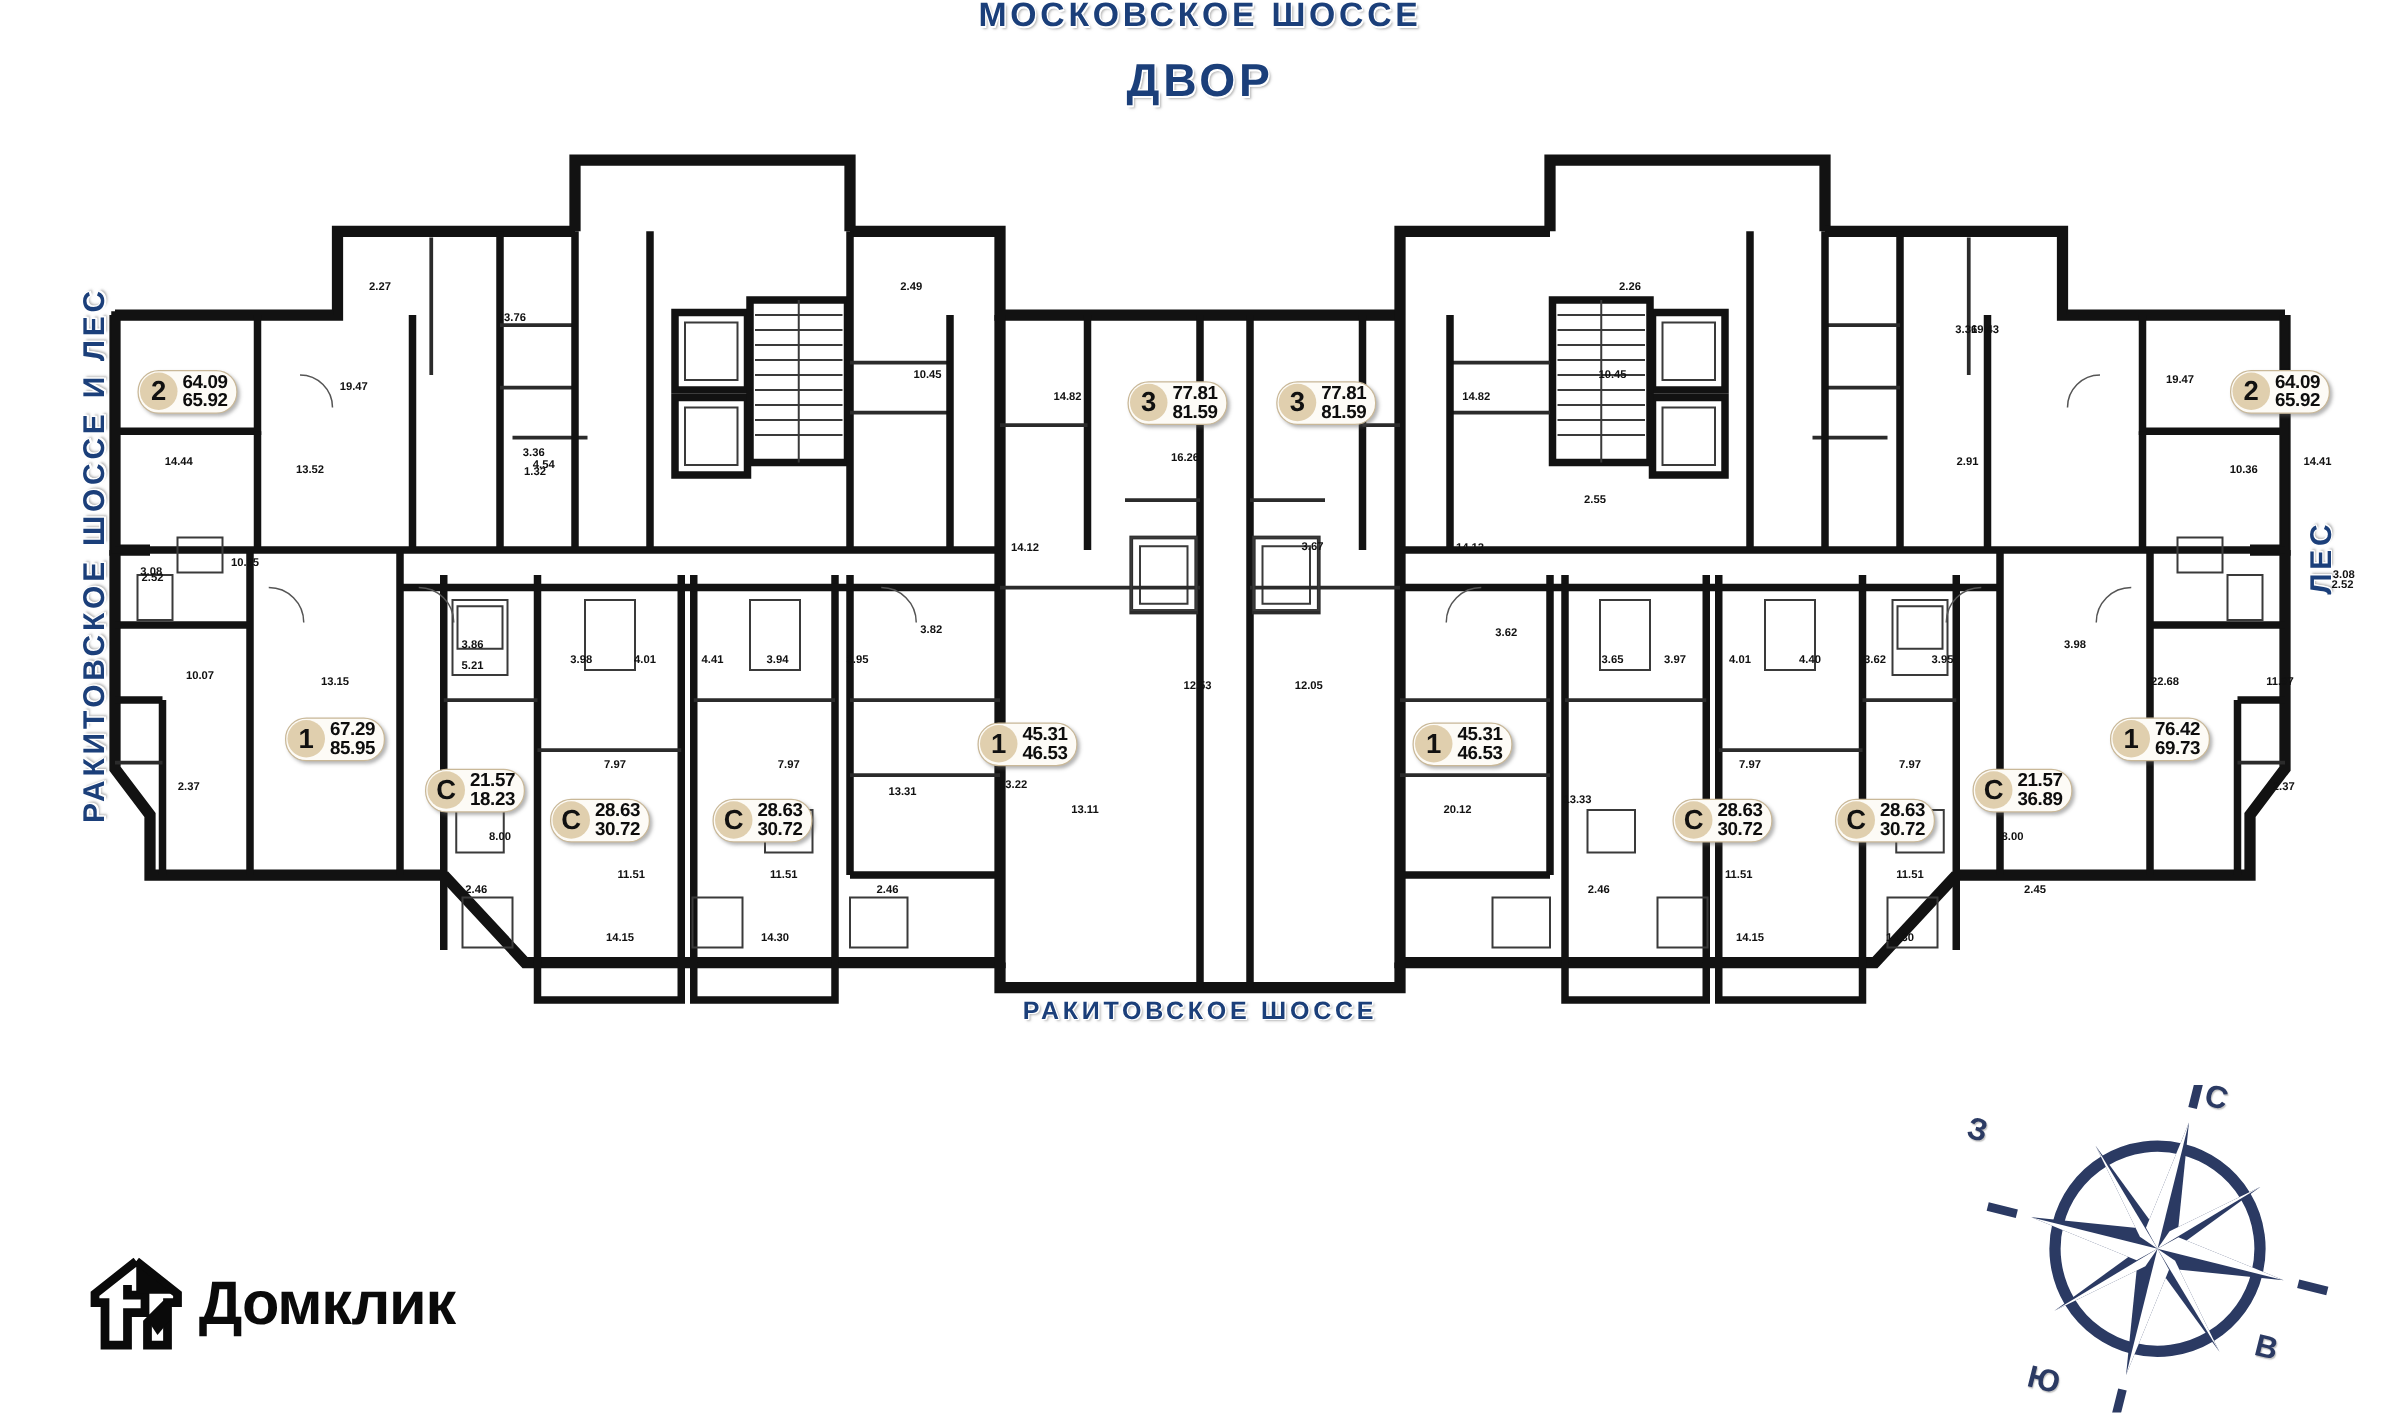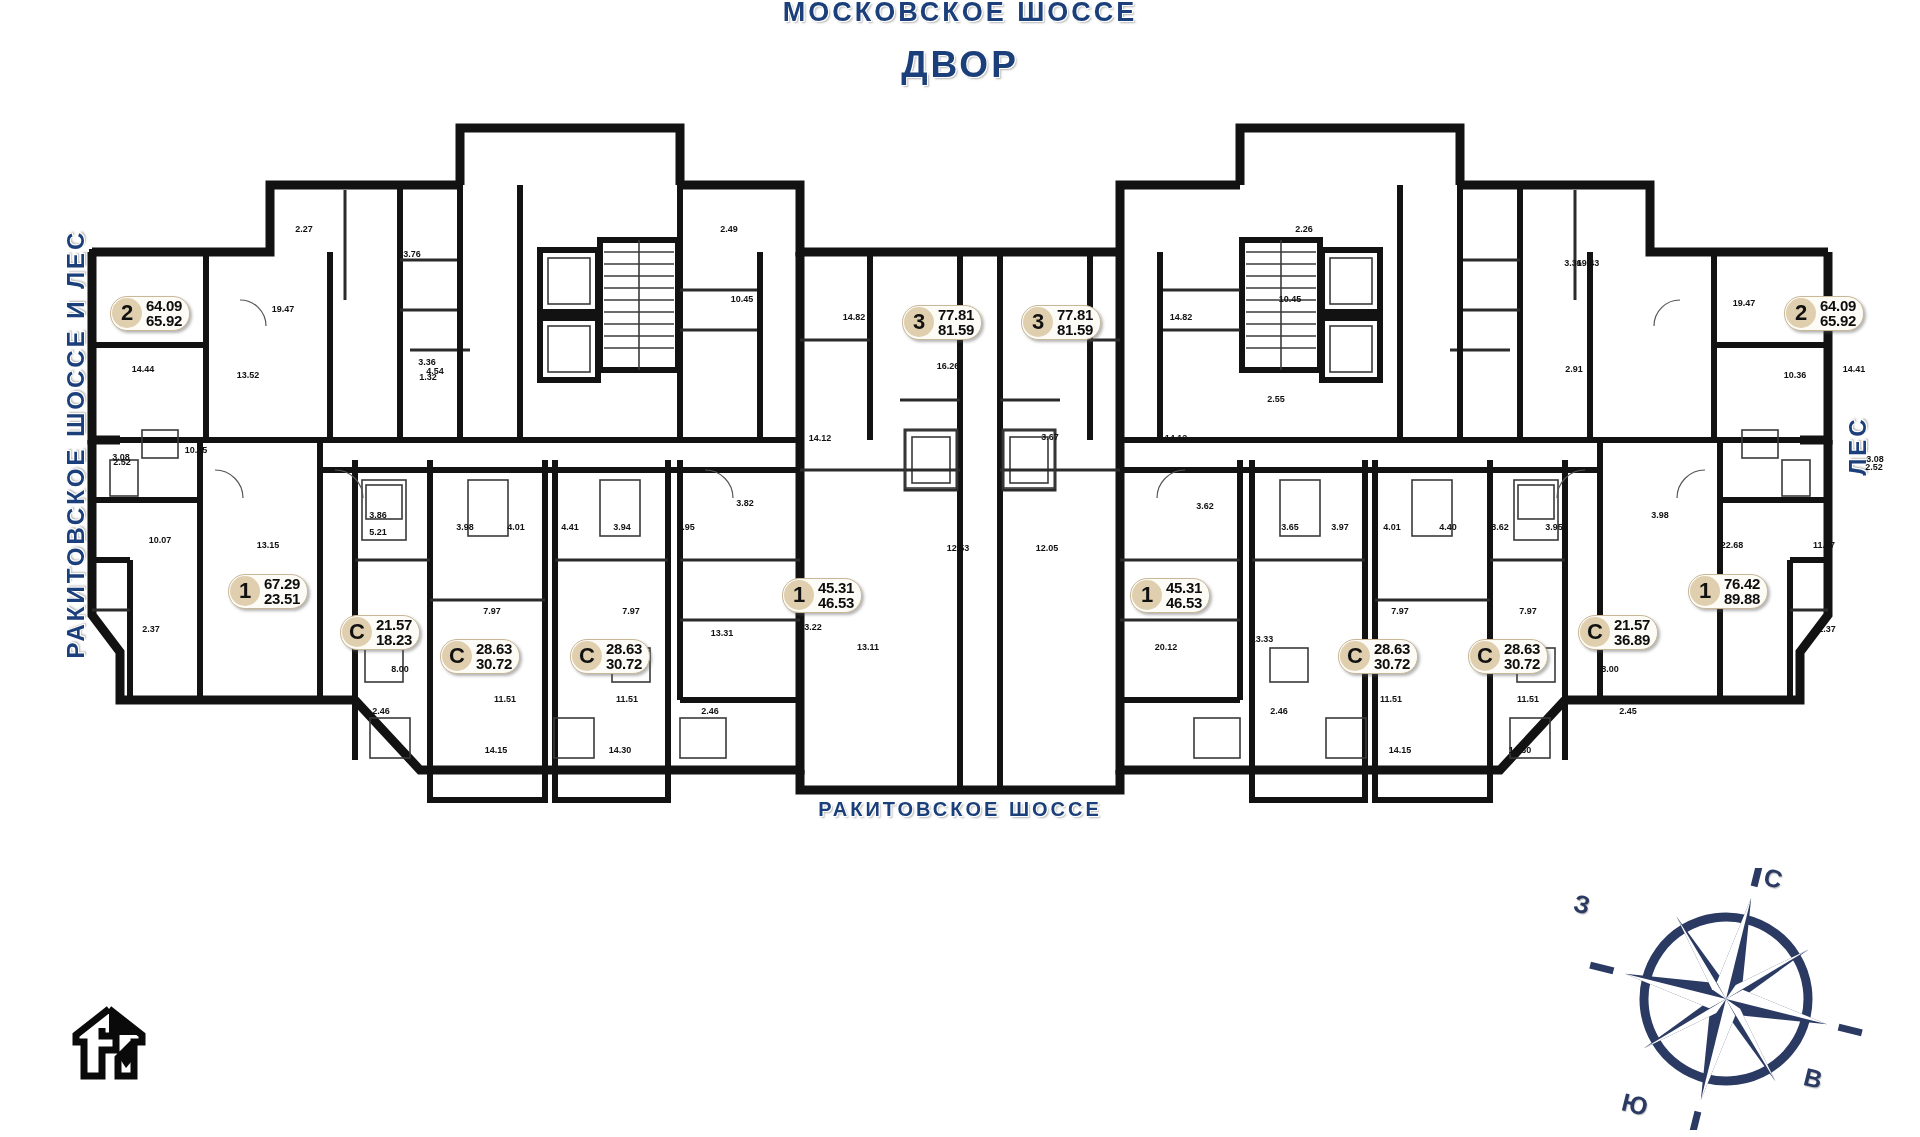--- a/index.html
+++ b/index.html
@@ -383,21 +383,21 @@
       <div class="circ">2</div>
       <div class="nums">
         <span>64.09</span>
         <span>65.92</span>
       </div>
     </div>
     <div class="badge" style="left: 228px; top: 574px;">
       <div class="circ">1</div>
       <div class="nums">
         <span>67.29</span>
-        <span>23.51</span>
+        <span>85.95</span>
       </div>
     </div>
     <div class="badge" style="left: 340px; top: 615px;">
       <div class="circ">C</div>
       <div class="nums">
         <span>21.57</span>
         <span>18.23</span>
       </div>
     </div>
     <div class="badge" style="left: 440px; top: 639px;">
@@ -446,38 +446,39 @@
       <div class="circ">C</div>
       <div class="nums">
         <span>21.57</span>
         <span>36.89</span>
       </div>
     </div>
     <div class="badge" style="left: 1688px; top: 574px;">
       <div class="circ">1</div>
       <div class="nums">
         <span>76.42</span>
-        <span>89.88</span>
+        <span>69.73</span>
       </div>
     </div>
   </div>
 
 <div class="street" id="street-top-1">МОСКОВСКОЕ ШОССЕ</div>
 <div class="street" id="street-top-2">ДВОР</div>
 <div class="street" id="street-bottom">РАКИТОВСКОЕ ШОССЕ</div>
 <div class="street" id="street-left">РАКИТОВСКОЕ ШОССЕ И ЛЕС</div>
 <div class="street" id="street-right">ЛЕС</div>
 
 <div id="logo">
   <svg class="mark" viewBox="0 0 74 74" xmlns="http://www.w3.org/2000/svg">
     <path d="M37 3 L70 29 L70 36 L62 36 L62 70 L46 70 L46 52 L62 36
              M37 3 L4 29 L4 36 L12 36 L12 70 L30 70 L30 44 L44 44 L44 30 L30 30 L30 22" fill="none" stroke="#0a0a0a" stroke-width="7" stroke-linejoin="miter"></path>
     <path d="M37 6 L66 29 L37 29 L37 6 Z" fill="#0a0a0a"></path>
     <path d="M46 50 L64 34 L64 50 L54 62 Z" fill="#0a0a0a"></path>
   </svg>
+  <div class="wordmark">Домклик</div>
 </div>
 
 <div id="compass">
   <svg width="300" height="262" viewBox="0 0 300 262" xmlns="http://www.w3.org/2000/svg">
     <g transform="translate(150,131) rotate(14)">
       <circle r="82" fill="none" stroke="#2b3a63" stroke-width="9"></circle>
 
       <polygon points="0,-104 13,-14 0,0 -13,-14" fill="#2b3a63"></polygon>
       <polygon points="0,104 13,14 0,0 -13,14" fill="#2b3a63"></polygon>
       <polygon points="-104,0 -14,-13 0,0 -14,13" fill="#2b3a63"></polygon>

